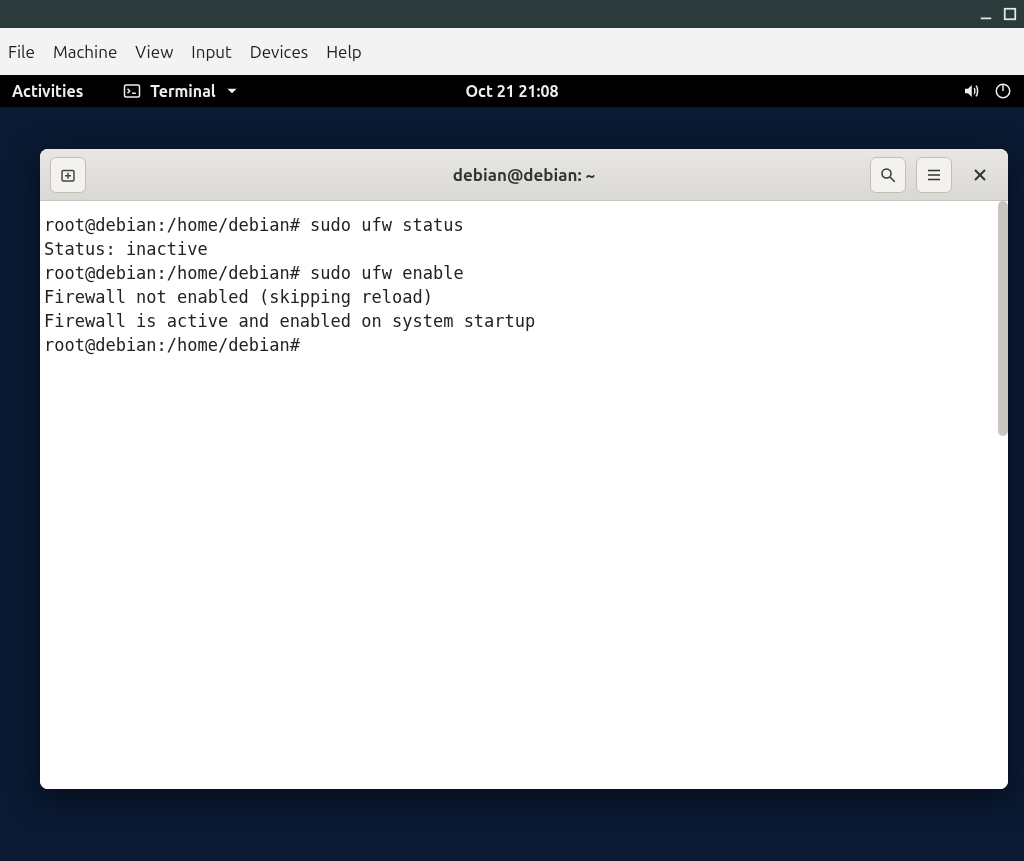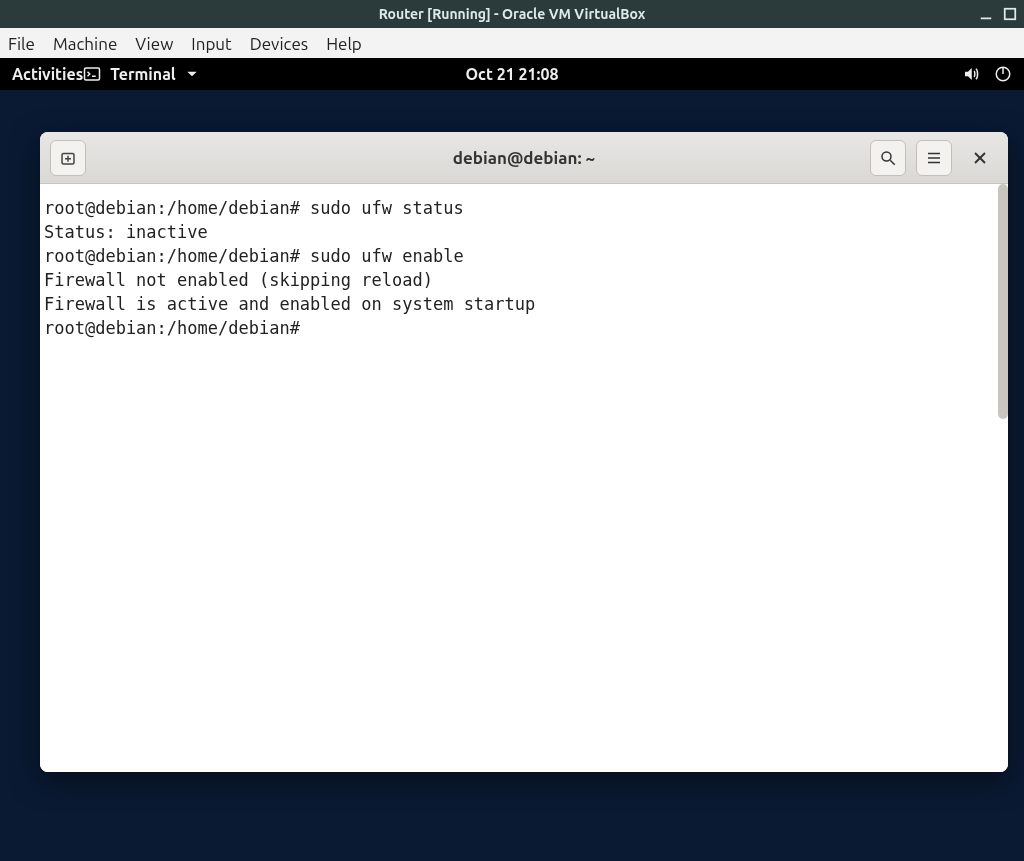--- a/index.html
+++ b/index.html
@@ -35,21 +35,21 @@
       display: flex;
       align-items: center;
       justify-content: center;
       color: #d9ece8;
       font-size: 16px;
       line-height: 1;
       cursor: default;
     }
     
     .vbox-menubar {
-      height: 30px;
+      height: 47px;
       background: #f3f3f3;
       display: flex;
       align-items: center;
       padding: 0 8px;
       gap: 18px;
       font-size: 17px;
       color: #222;
     }
     .vbox-menubar span { cursor: default; }
     
@@ -57,21 +57,21 @@
       height: 32px;
       background: #000;
       color: #eee;
       display: flex;
       align-items: center;
       padding: 0 12px;
       font-size: 16px;
       font-weight: bold;
       position: relative;
     }
-    .gnome-topbar .activities { }
+    .gnome-topbar .activities { margin-right: 40px; }
     .gnome-topbar .app-ind {
       display: flex;
       align-items: center;
       gap: 9px;
     }
     .gnome-topbar .clock {
       position: absolute;
       left: 50%;
       transform: translateX(-50%);
     }
@@ -172,21 +172,20 @@
       width: 10px;
       height: 40%;
       background: #c9c6c0;
       border-radius: 5px;
     }
   </style>
 </head>
 <body>
 
 <div class="vbox-titlebar">
-  <span>Router [Running] - Oracle VM VirtualBox</span>
   <div class="controls">
     <div class="ctrl">
       <svg class="icon-svg-sm" viewBox="0 0 16 16">
           <rect x="2" y="12" width="12" height="2" fill="currentColor"></rect>
         </svg>
     </div>
     <div class="ctrl">
       <svg class="icon-svg-sm" viewBox="0 0 16 16">
           <rect x="2" y="2" width="12" height="12" fill="none" stroke="currentColor" stroke-width="2"></rect>
         </svg>

